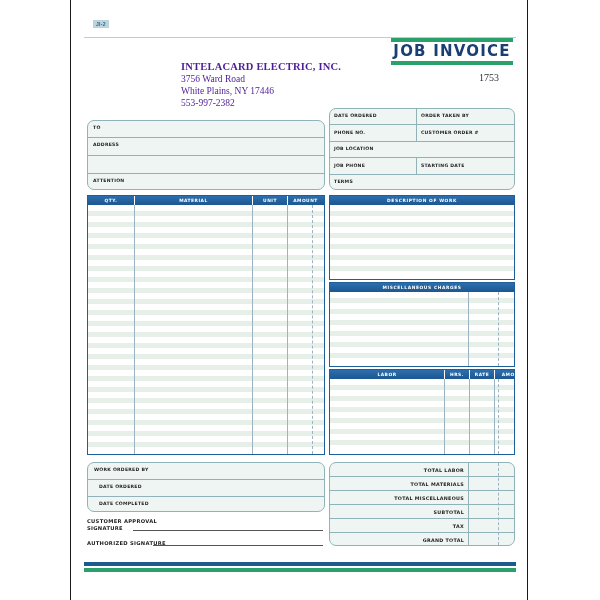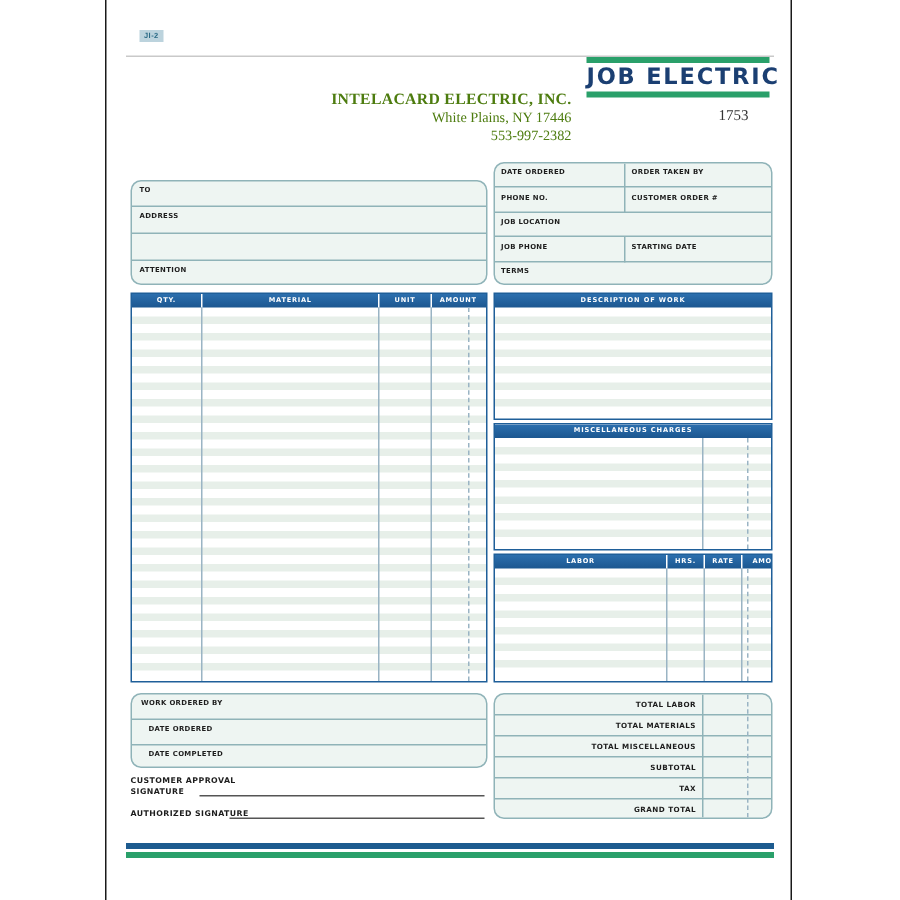--- a/index.html
+++ b/index.html
@@ -60,22 +60,22 @@
   }
   .invoice-no{
     position:absolute;right:28px;top:72px;
     font-size:10px;color:#333;
     font-family:"Liberation Serif", serif;
   }
 
   
   .company{
     position:absolute;left:110px;top:60px;width:200px;
-    text-align:right;
-    color:#4d7c0f;
+    text-align:left;
+    color:#4c1d95;
     font-family:"Liberation Serif", serif;
   }
   .company .name{font-size:10.5px;font-weight:bold;letter-spacing:.2px;line-height:13px;}
   .company .line{font-size:9.5px;line-height:12px;}
 
   
   .rbox{
     position:absolute;
     border:1px solid #8fb3b8;
     border-radius:7px;
@@ -181,27 +181,28 @@
 
 <div class="page">
   <div class="sheet">
     <div class="sheet-inner">
 
       <div class="form-code">JI-2</div>
       <div class="top-rule"></div>
 
       <div class="logo">
         <div class="logo-bar"></div>
-        <div class="logo-text">JOB ELECTRIC</div>
+        <div class="logo-text">JOB INVOICE</div>
         <div class="logo-bar bottom"></div>
       </div>
       <div class="invoice-no">1753</div>
 
       <div class="company">
         <div class="name">INTELACARD ELECTRIC, INC.</div>
+        <div class="line">3756 Ward Road</div>
         <div class="line">White Plains, NY 17446</div>
         <div class="line">553-997-2382</div>
       </div>
 
       <div class="rbox" style="left:16px;top:120px;width:238px;height:70px;">
         <div class="rrow" style="top:0px;height:17px;"></div>
         <div class="rrow" style="top:17px;height:18px;"></div>
         <div class="rrow" style="top:35px;height:18px;"></div>
         <div class="rrow last" style="top:53px;height:17px;"></div>
         <div class="rlabel" style="left:5px;top:4px;">TO</div>

